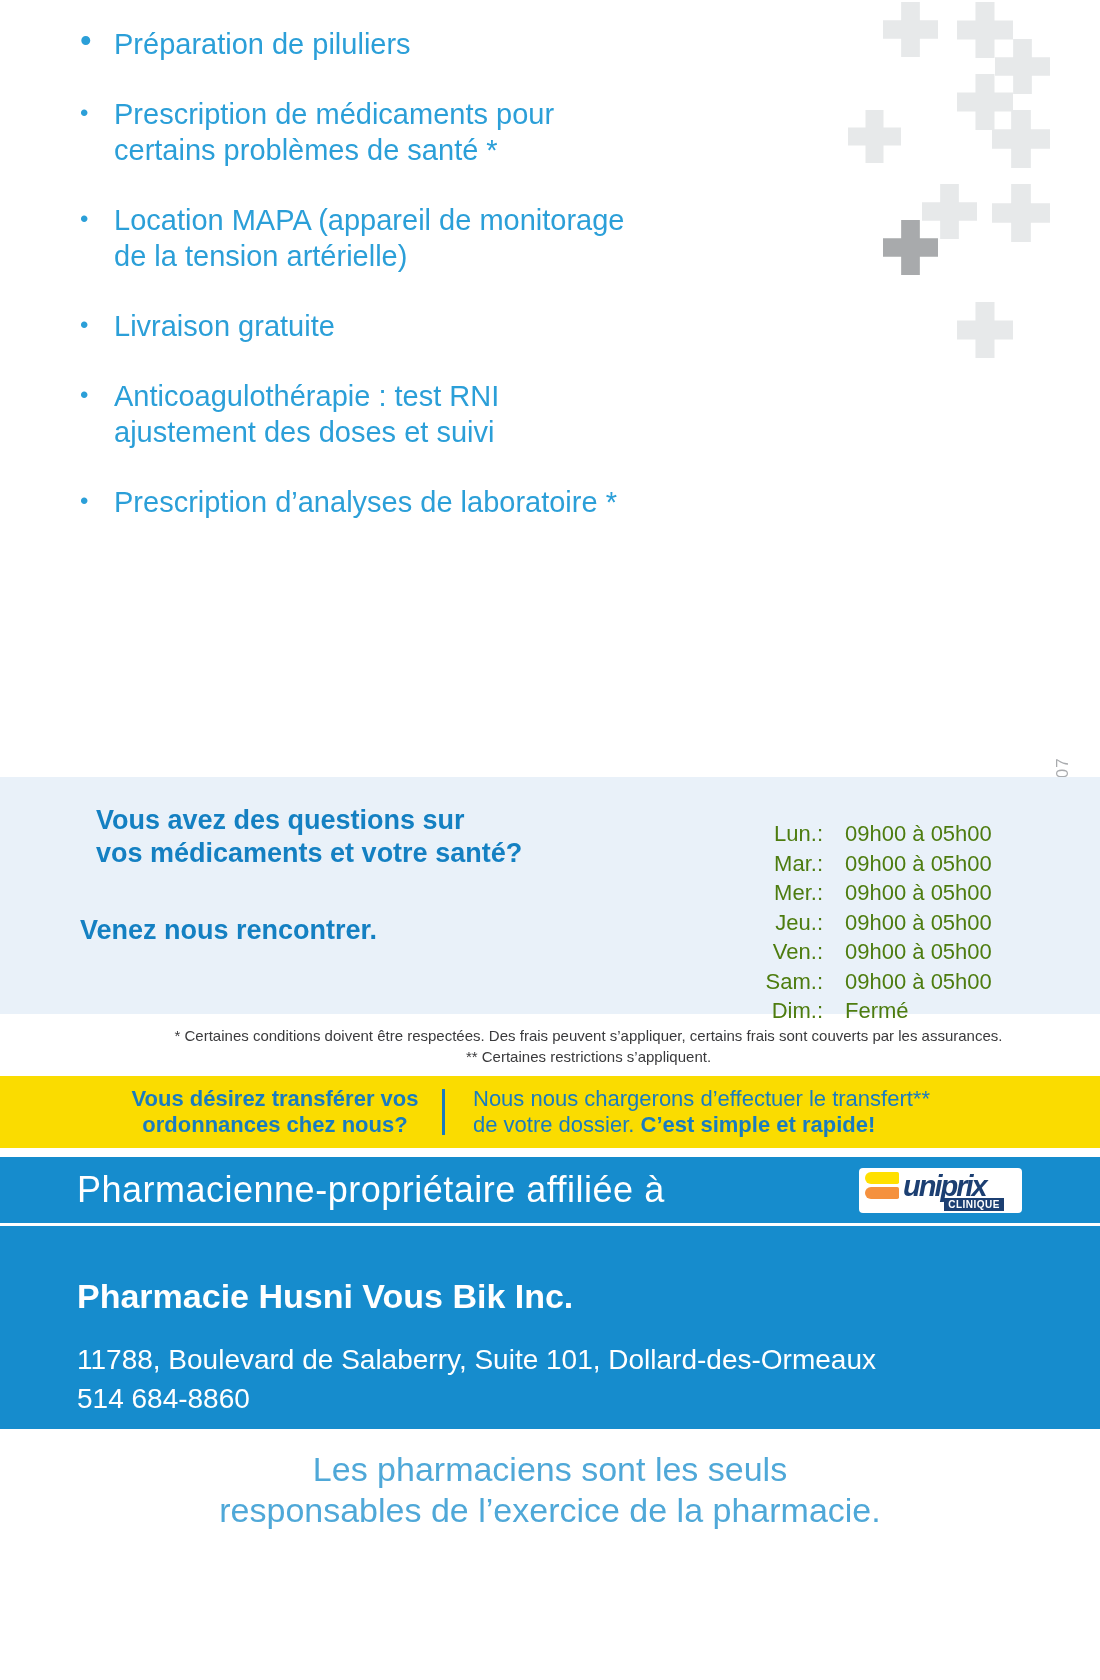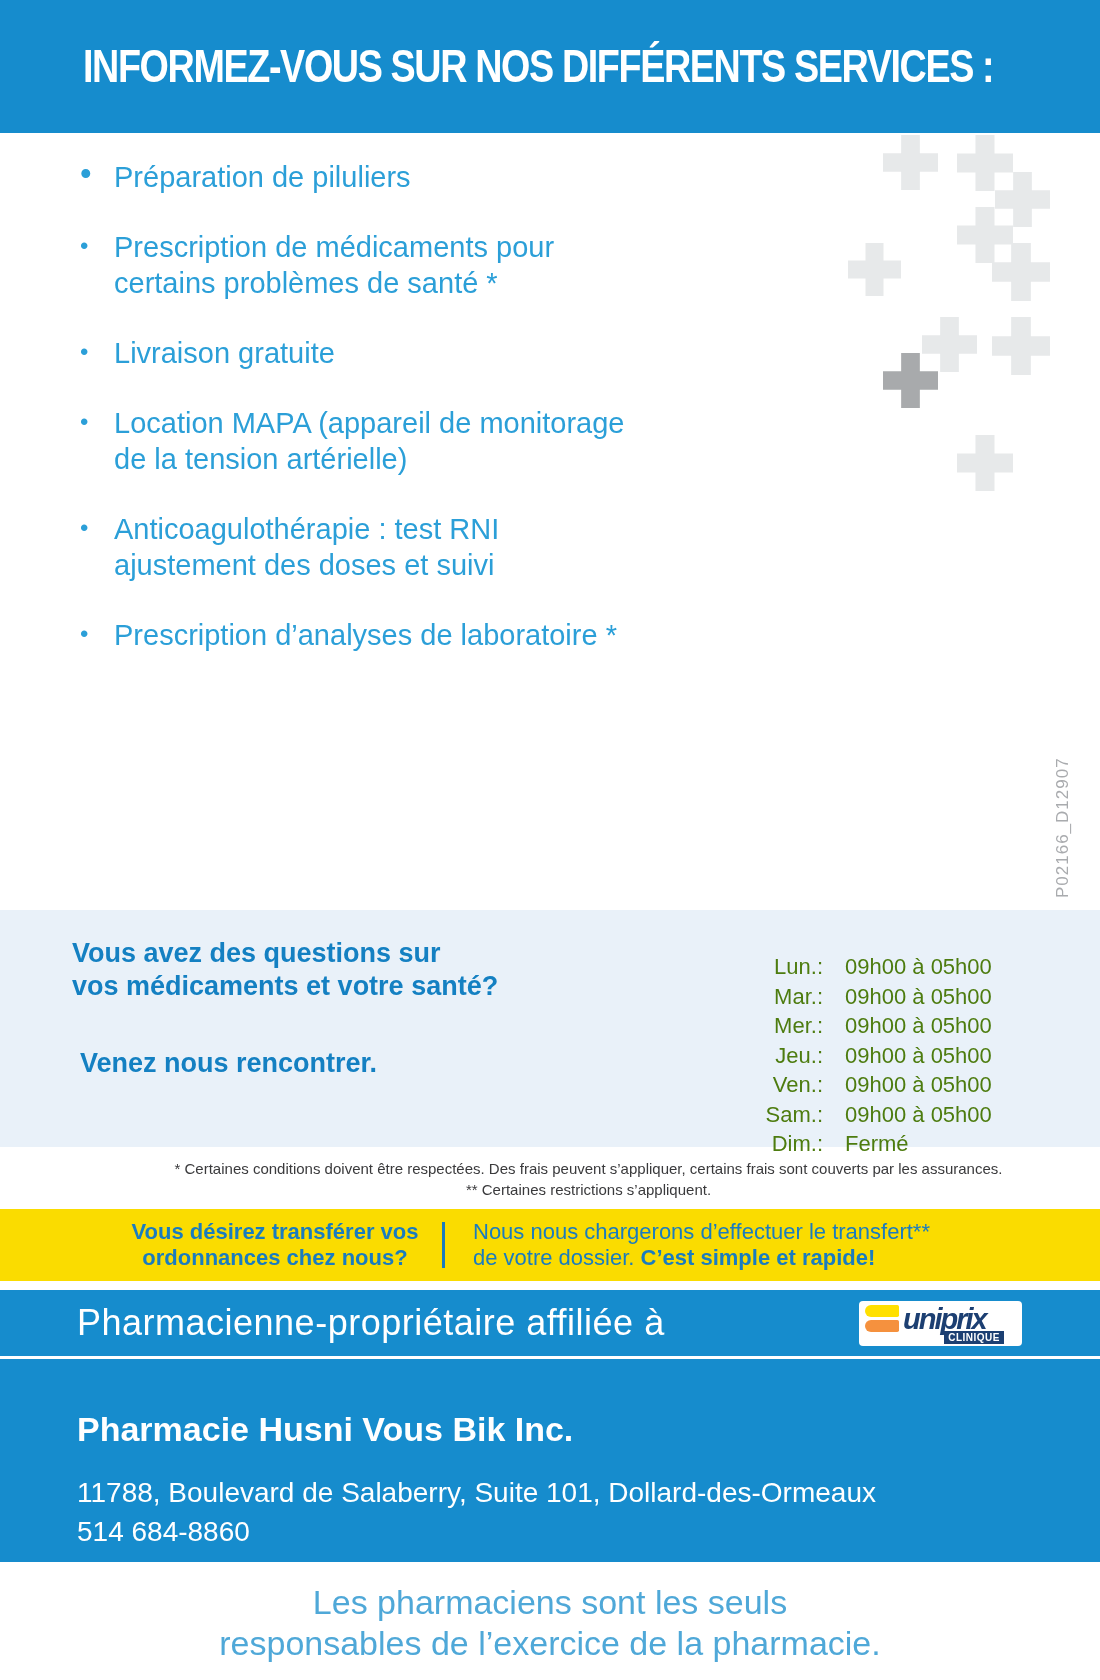--- a/index.html
+++ b/index.html
@@ -21,21 +21,21 @@
   .cross { position:absolute; background:#e7e9ea;
            clip-path:polygon(33% 0,67% 0,67% 33%,100% 33%,100% 67%,67% 67%,67% 100%,33% 100%,33% 67%,0 67%,0 33%,33% 33%); }
   .cross.dark { background:#a8aaac; }
 
   .watermark { position:absolute; left:1050px; top:716px; height:182px; width:26px;
                writing-mode:vertical-rl; transform:rotate(180deg);
                color:#a9abae; font-size:17px; letter-spacing:1px; line-height:26px; }
 
   
   .questions { height:237px; background:#e9f1f9; position:relative; }
-  .q-text { position:absolute; left:72px; top:27px; color:#1480c2; font-weight:bold; font-size:27px; line-height:33px; }
+  .q-text { position:absolute; left:96px; top:27px; color:#1480c2; font-weight:bold; font-size:27px; line-height:33px; }
   .q-cta  { position:absolute; left:80px; top:138px; color:#1480c2; font-weight:bold; font-size:27px; }
   .hours { position:absolute; left:745px; top:24px; font-size:22px; color:#4d7c0f; }
   .hours-row { display:flex; height:29.5px; align-items:baseline; }
   .hours-row .day { width:100px; text-align:right; padding-right:22px; }
   .hours-row .time { text-align:left;margin-top:20px; }
 
   
   .footnotes { height:62px; background:#ffffff; padding:11px 0 0 77px; color:#3a3a3c; font-size:15px; line-height:21px;text-align:center; }
 
   
@@ -66,30 +66,27 @@
   .pharmacy-address { margin-top:24px; }
 
   
   .footer { height:120px; background:#ffffff; text-align:center; padding-top:20px; color:#4fa8d8; font-size:34px; font-weight:300; line-height:41px; }
 </style>
 </head>
 <body>
 
 <div class="page">
 
-  <header class="topbar">
-    <h1>INFORMEZ-VOUS SUR NOS DIFFÉRENTS SERVICES :</h1>
-  </header>
 
   <section class="services">
     <ul>
         <li>Préparation de piluliers</li>
         <li>Prescription de médicaments pour<br>certains problèmes de santé *</li>
+        <li>Location MAPA (appareil de monitorage<br>de la tension artérielle)</li>
         <li>Livraison gratuite</li>
-        <li>Location MAPA (appareil de monitorage<br>de la tension artérielle)</li>
         <li>Anticoagulothérapie : test RNI<br>ajustement des doses et suivi</li>
         <li>Prescription d’analyses de laboratoire *</li>
       </ul>
 
     <span class="cross" style="left:883px; top:2px;   width:55px; height:55px;"></span>
     <span class="cross" style="left:957px; top:2px;   width:56px; height:56px;"></span>
     <span class="cross" style="left:995px; top:39px;  width:55px; height:55px;"></span>
     <span class="cross" style="left:957px; top:74px;  width:56px; height:56px;"></span>
     <span class="cross" style="left:848px; top:110px; width:53px; height:53px;"></span>
     <span class="cross" style="left:992px; top:110px; width:58px; height:58px;"></span>

